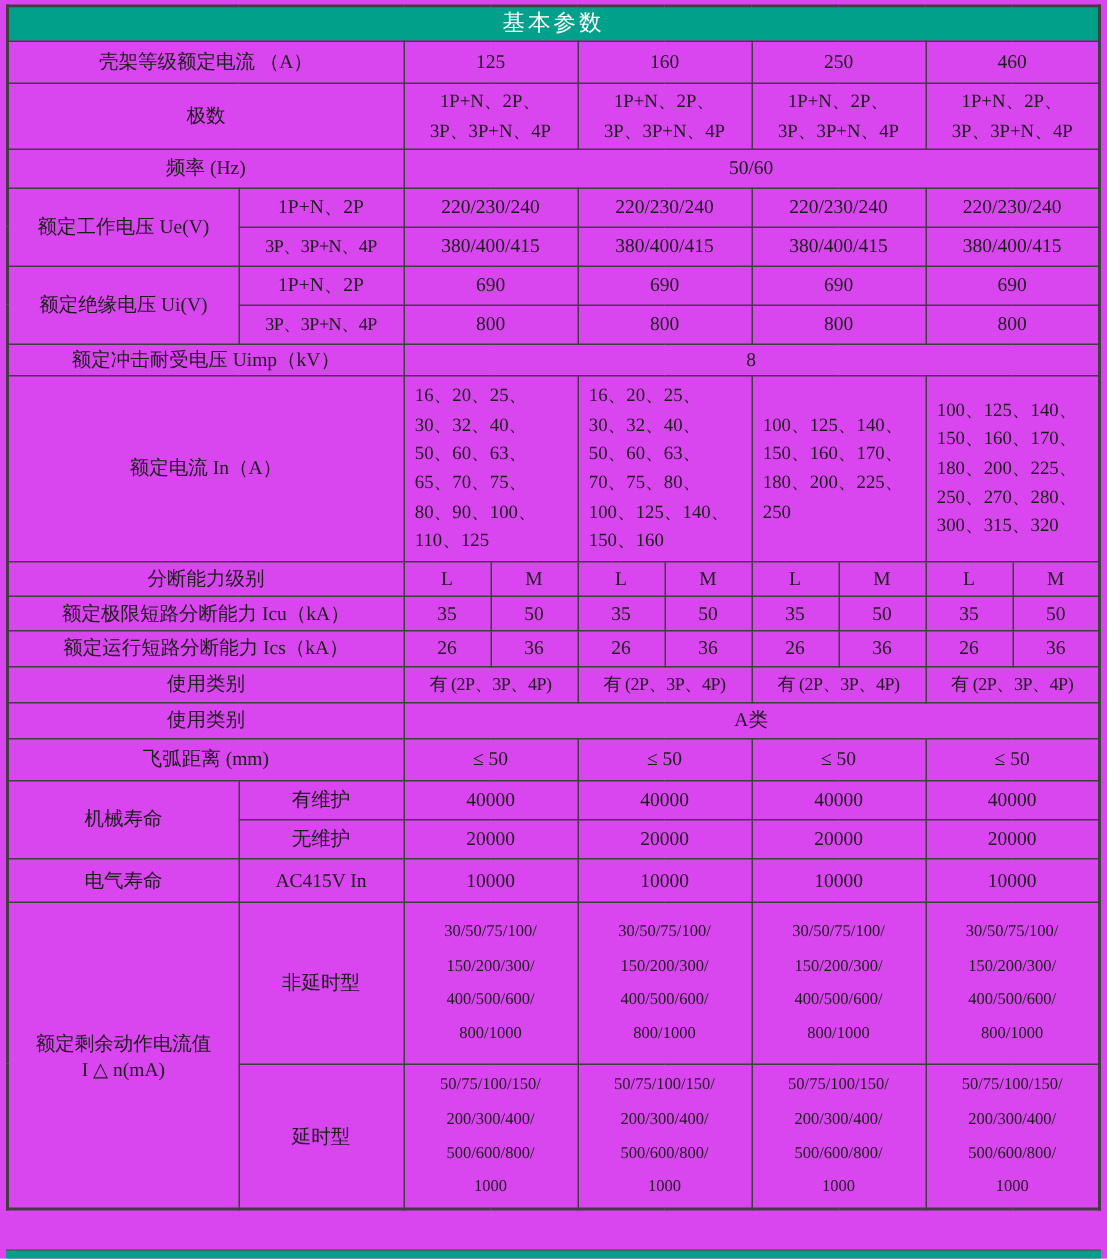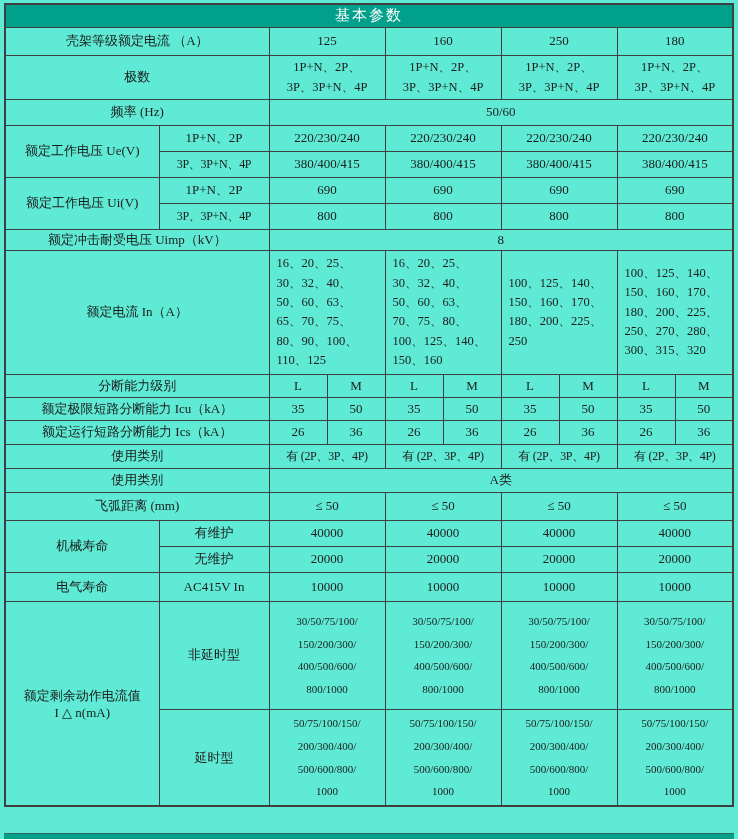--- a/index.html
+++ b/index.html
@@ -1,17 +1,17 @@
 <!DOCTYPE html>
 <html><head>
 <meta charset="utf-8">
 <style>
   html,body { margin:0; padding:0; background:#ffffff; }
   body { width:738px; height:839px; overflow:hidden; }
-  .page { position:relative; width:738px; height:839px; box-sizing:border-box; padding:3px 4px 0 4px; background:#5eead4; }
+  .page { position:relative; width:738px; height:839px; box-sizing:border-box; padding:3px 4px 0 4px; background:#d946ef; }
   table.spec {
     border-collapse:collapse; table-layout:fixed; width:730px;
     border:2px solid #3f3f3f;
   }
   td {
     border:1px solid #3f3f3f;
     text-align:center; vertical-align:middle;
     font-family:"Liberation Serif","DejaVu Serif",serif;
     font-size:13px; color:#1c1c1c;
     padding:1px 3px; overflow:hidden;
@@ -69,21 +69,21 @@
     <tbody>
         <tr class="r-title">
       <td class="title" colspan="10">基本参数</td>
     </tr>
 
     <tr class="r-frame">
       <td class="lbl" colspan="2">壳架等级额定电流 （A）</td>
       <td colspan="2">125</td>
       <td colspan="2">160</td>
       <td colspan="2">250</td>
-      <td colspan="2">180</td>
+      <td colspan="2">460</td>
     </tr>
 
     <tr class="r-poles">
       <td class="lbl" colspan="2">极数</td>
       <td class="poles" colspan="2">1P+N、2P、
 3P、3P+N、4P</td>
       <td class="poles" colspan="2">1P+N、2P、
 3P、3P+N、4P</td>
       <td class="poles" colspan="2">1P+N、2P、
 3P、3P+N、4P</td>
@@ -106,21 +106,21 @@
     </tr>
     <tr class="r-ue">
       <td class="tight">3P、3P+N、4P</td>
       <td colspan="2">380/400/415</td>
       <td colspan="2">380/400/415</td>
       <td colspan="2">380/400/415</td>
       <td colspan="2">380/400/415</td>
     </tr>
 
     <tr class="r-ui">
-      <td class="lbl" rowspan="2">额定工作电压 Ui(V)</td>
+      <td class="lbl" rowspan="2">额定绝缘电压 Ui(V)</td>
       <td>1P+N、2P</td>
       <td colspan="2">690</td>
       <td colspan="2">690</td>
       <td colspan="2">690</td>
       <td colspan="2">690</td>
     </tr>
     <tr class="r-ui">
       <td class="tight">3P、3P+N、4P</td>
       <td colspan="2">800</td>
       <td colspan="2">800</td>

